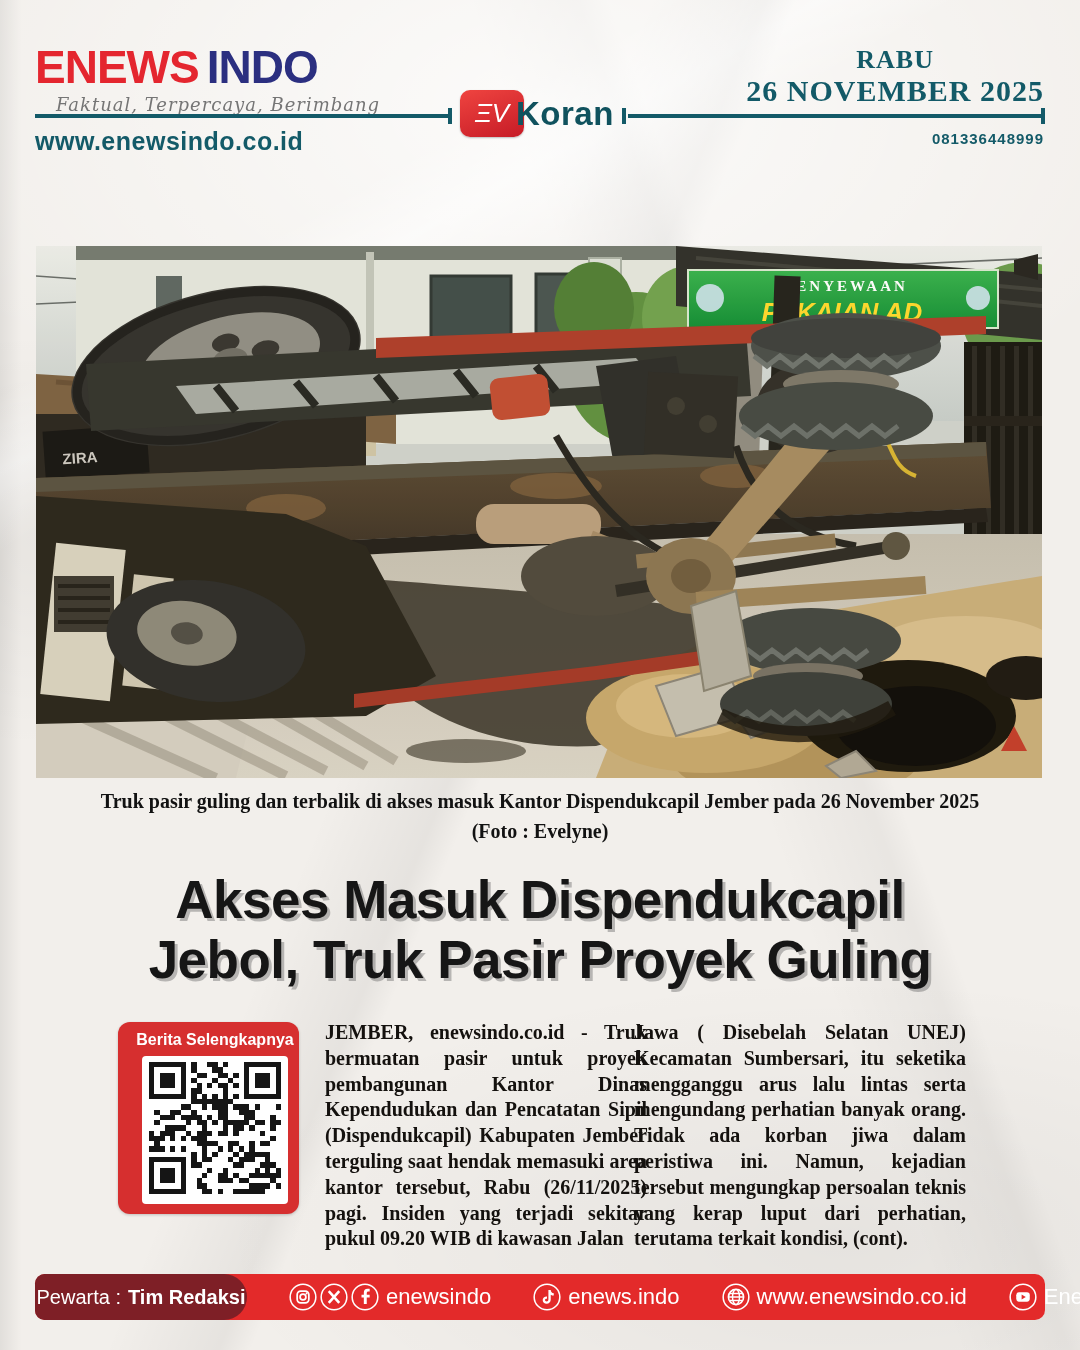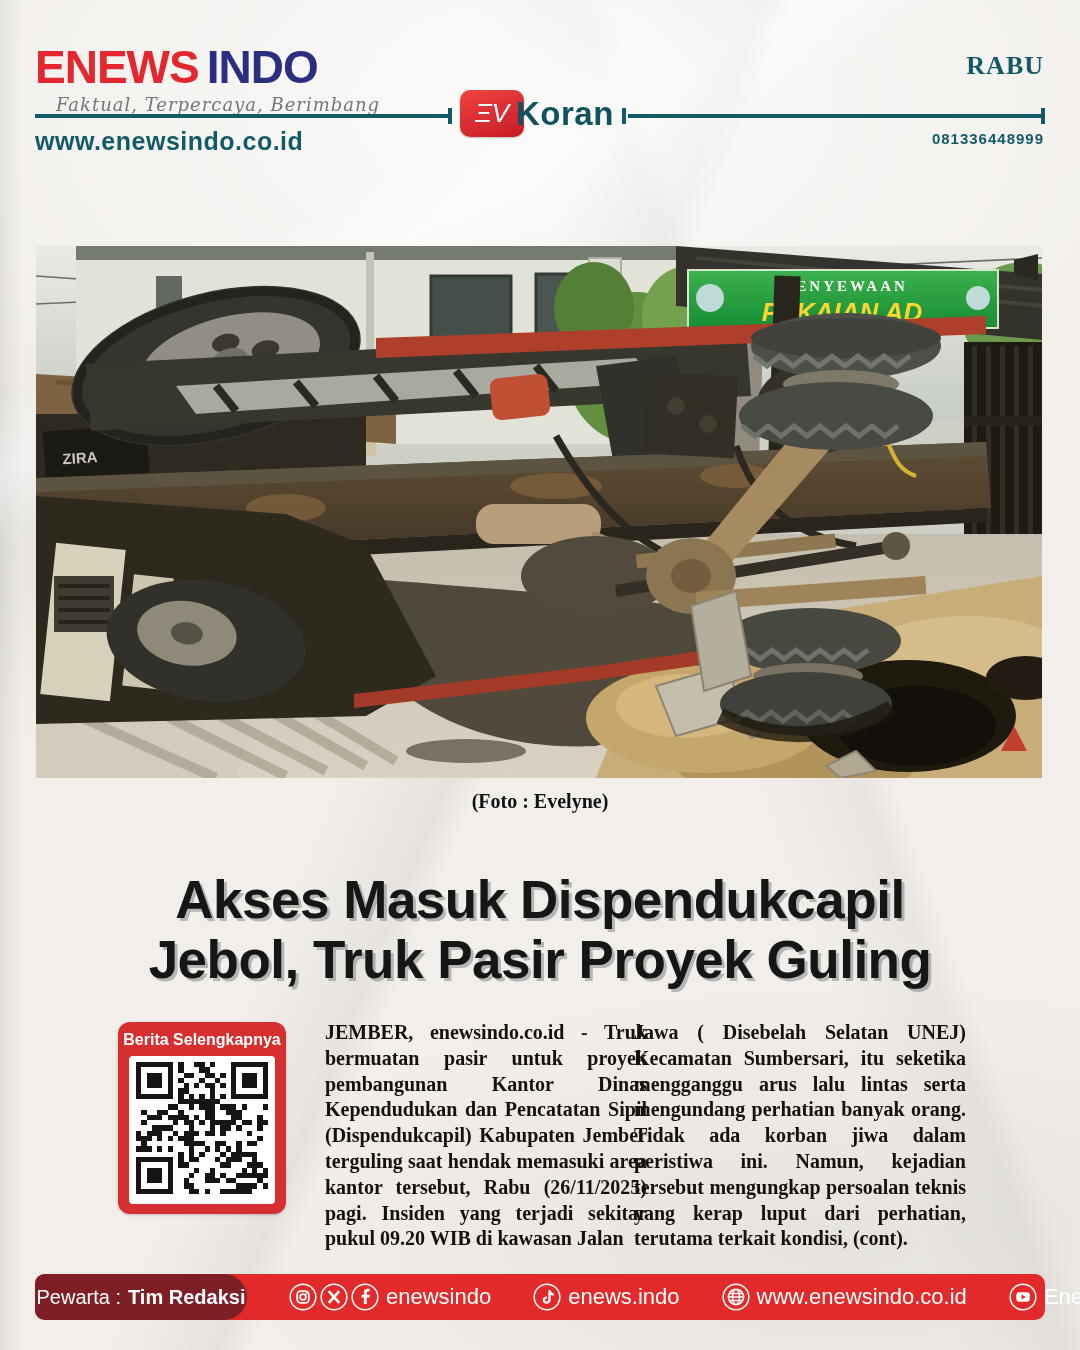--- a/index.html
+++ b/index.html
@@ -14,21 +14,21 @@
       linear-gradient(70deg, transparent 61%, rgba(0,0,0,.04) 68%, transparent 70%),
       linear-gradient(150deg, transparent 20%, rgba(255,255,255,.5) 24%, transparent 28%),
       linear-gradient(90deg, rgba(0,0,0,.07), transparent 2%);
   }
   .abs{position:absolute;}
 
   
   .logo{left:35px;top:40px;font-size:46px;font-weight:800;letter-spacing:-1px;white-space:nowrap;}
   .logo .red{color:#e4262f;} .logo .navy{color:#2b2f80;margin-left:8px;}
   .tagline{left:56px;top:94px;font-family:"DejaVu Serif",serif;font-style:italic;font-size:18px;color:#757575;letter-spacing:1px;}
-  .datebox{right:36px;top:52px;text-align:center;color:#135a68;font-family:"Liberation Serif",serif;}
+  .datebox{right:36px;top:46px;text-align:center;color:#135a68;font-family:"Liberation Serif",serif;}
   .datebox .day{font-size:26px;font-weight:700;letter-spacing:1px;line-height:28px;}
   .datebox .date{font-size:30px;font-weight:700;letter-spacing:1px;line-height:34px;}
 
   .rule{background:#135a68;height:4px;top:114px;}
   .rule.l{left:35px;width:415px;} .rule.r{left:628px;width:413px;}
   .cap{background:#135a68;width:4px;height:16px;top:108px;}
   .cap.c1{left:448px;} .cap.c2{left:622px;} .cap.c3{left:1041px;}
   .ev-badge{left:460px;top:90px;width:64px;height:47px;border-radius:10px;
     background:linear-gradient(160deg,#ef4440,#c61b26);display:flex;align-items:center;justify-content:center;
     color:#fff;font-weight:400;font-style:italic;font-size:26px;box-shadow:0 1px 2px rgba(0,0,0,.25);}
@@ -42,21 +42,21 @@
   .photo{left:36px;top:246px;width:1006px;height:532px;background:#cfd2cd;overflow:hidden;}
   .photo svg{display:block;width:100%;height:100%;}
 
   .caption{top:786px;left:0;width:100%;text-align:center;font-family:"Liberation Serif",serif;
     font-weight:700;font-size:20px;color:#121212;line-height:30px;}
 
   .headline{top:870px;left:0;width:100%;text-align:center;font-size:53px;font-weight:800;
     color:#161616;line-height:60px;letter-spacing:-.5px;text-shadow:3px 3px 0 rgba(96,96,96,.4);}
 
   .qr-card{left:118px;top:1022px;width:168px;height:192px;background:#d62f2f;border-radius:12px;
-    display:flex;flex-direction:column;align-items:center;box-shadow:0 1px 3px rgba(0,0,0,.2);}
+    display:flex;flex-direction:column;align-items:center;box-shadow:0 1px 3px rgba(0,0,0,.2);padding-left:13px;}
   .qr-label{margin-top:9px;color:#fff;font-size:16px;font-weight:700;white-space:nowrap;}
   .qr-box{margin-top:7px;width:146px;height:148px;background:#fff;border-radius:4px;
     display:flex;align-items:center;justify-content:center;}
 
   .col{top:1020px;font-family:"Liberation Serif",serif;font-weight:700;font-size:20px;
     line-height:25.8px;text-align:justify;color:#14110e;margin:0;}
   .col1{left:300px;width:322px;margin-left:25px;} .col2{left:634px;width:332px;}
 
   .footer{left:35px;top:1274px;width:1010px;height:46px;background:#e32a2a;border-radius:10px;
     display:flex;align-items:center;justify-content:space-between;padding-right:25px;box-sizing:border-box;
@@ -72,20 +72,21 @@
 <body>
 
 <div class="page">
 
   <div class="abs tagline">Faktual, Terpercaya, Berimbang</div>
   <div class="abs logo">
     <span class="red">ENEWS</span><span class="navy">INDO</span>
   </div>
   <div class="abs datebox">
     <div class="day">RABU</div>
+    <div class="date">26 NOVEMBER 2025</div>
   </div>
 
   <div class="abs rule l"></div>
   <div class="abs cap c1"></div>
   <div class="abs ev-badge">
       <span>ΞV</span>
     </div>
   <div class="abs koran">Koran</div>
   <div class="abs cap c2"></div>
   <div class="abs rule r"></div>
@@ -293,20 +294,21 @@
           <path d="M684,470 Q770,510 856,462" stroke="#171209" stroke-width="16" fill="none" opacity=".8"></path>
           <polygon points="655,360 700,345 715,430 668,445" fill="#b4aea0" stroke="#87816f" stroke-width="2"></polygon>
         </g>
         <polygon points="965,505 978,480 991,505" fill="#c23a28"></polygon>
       </g>
       <rect x="0" y="0" width="1006" height="532" fill="#caa97e" opacity=".05"></rect>
     </svg>
   </div>
 
   <div class="abs caption">
+    <div>Truk pasir guling dan terbalik di akses masuk Kantor Dispendukcapil Jember pada 26 November 2025</div>
     <div>(Foto : Evelyne)</div>
   </div>
 
   <h1 class="abs headline" style="margin:0;">
     <div>Akses Masuk Dispendukcapil</div>
     <div>Jebol, Truk Pasir Proyek Guling</div>
   </h1>
 
   <div class="abs qr-card">
     <div class="qr-label">Berita Selengkapnya</div>

